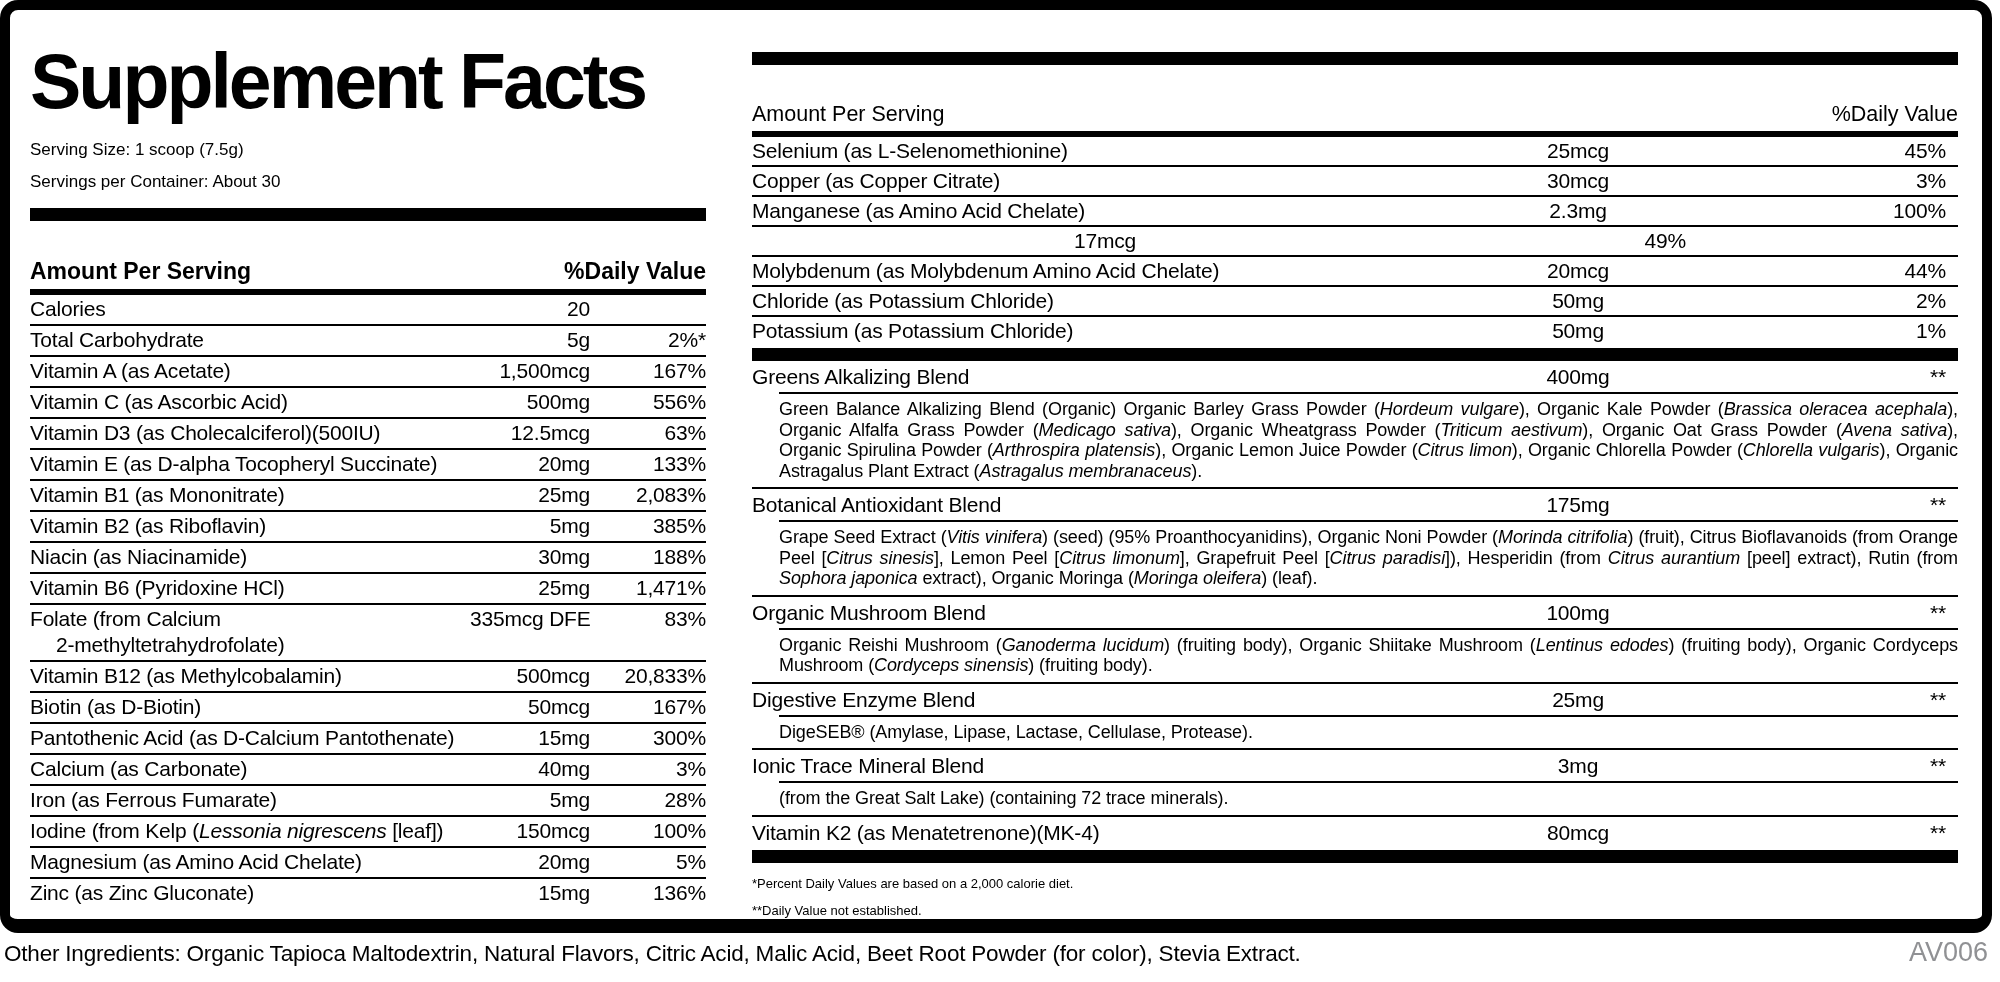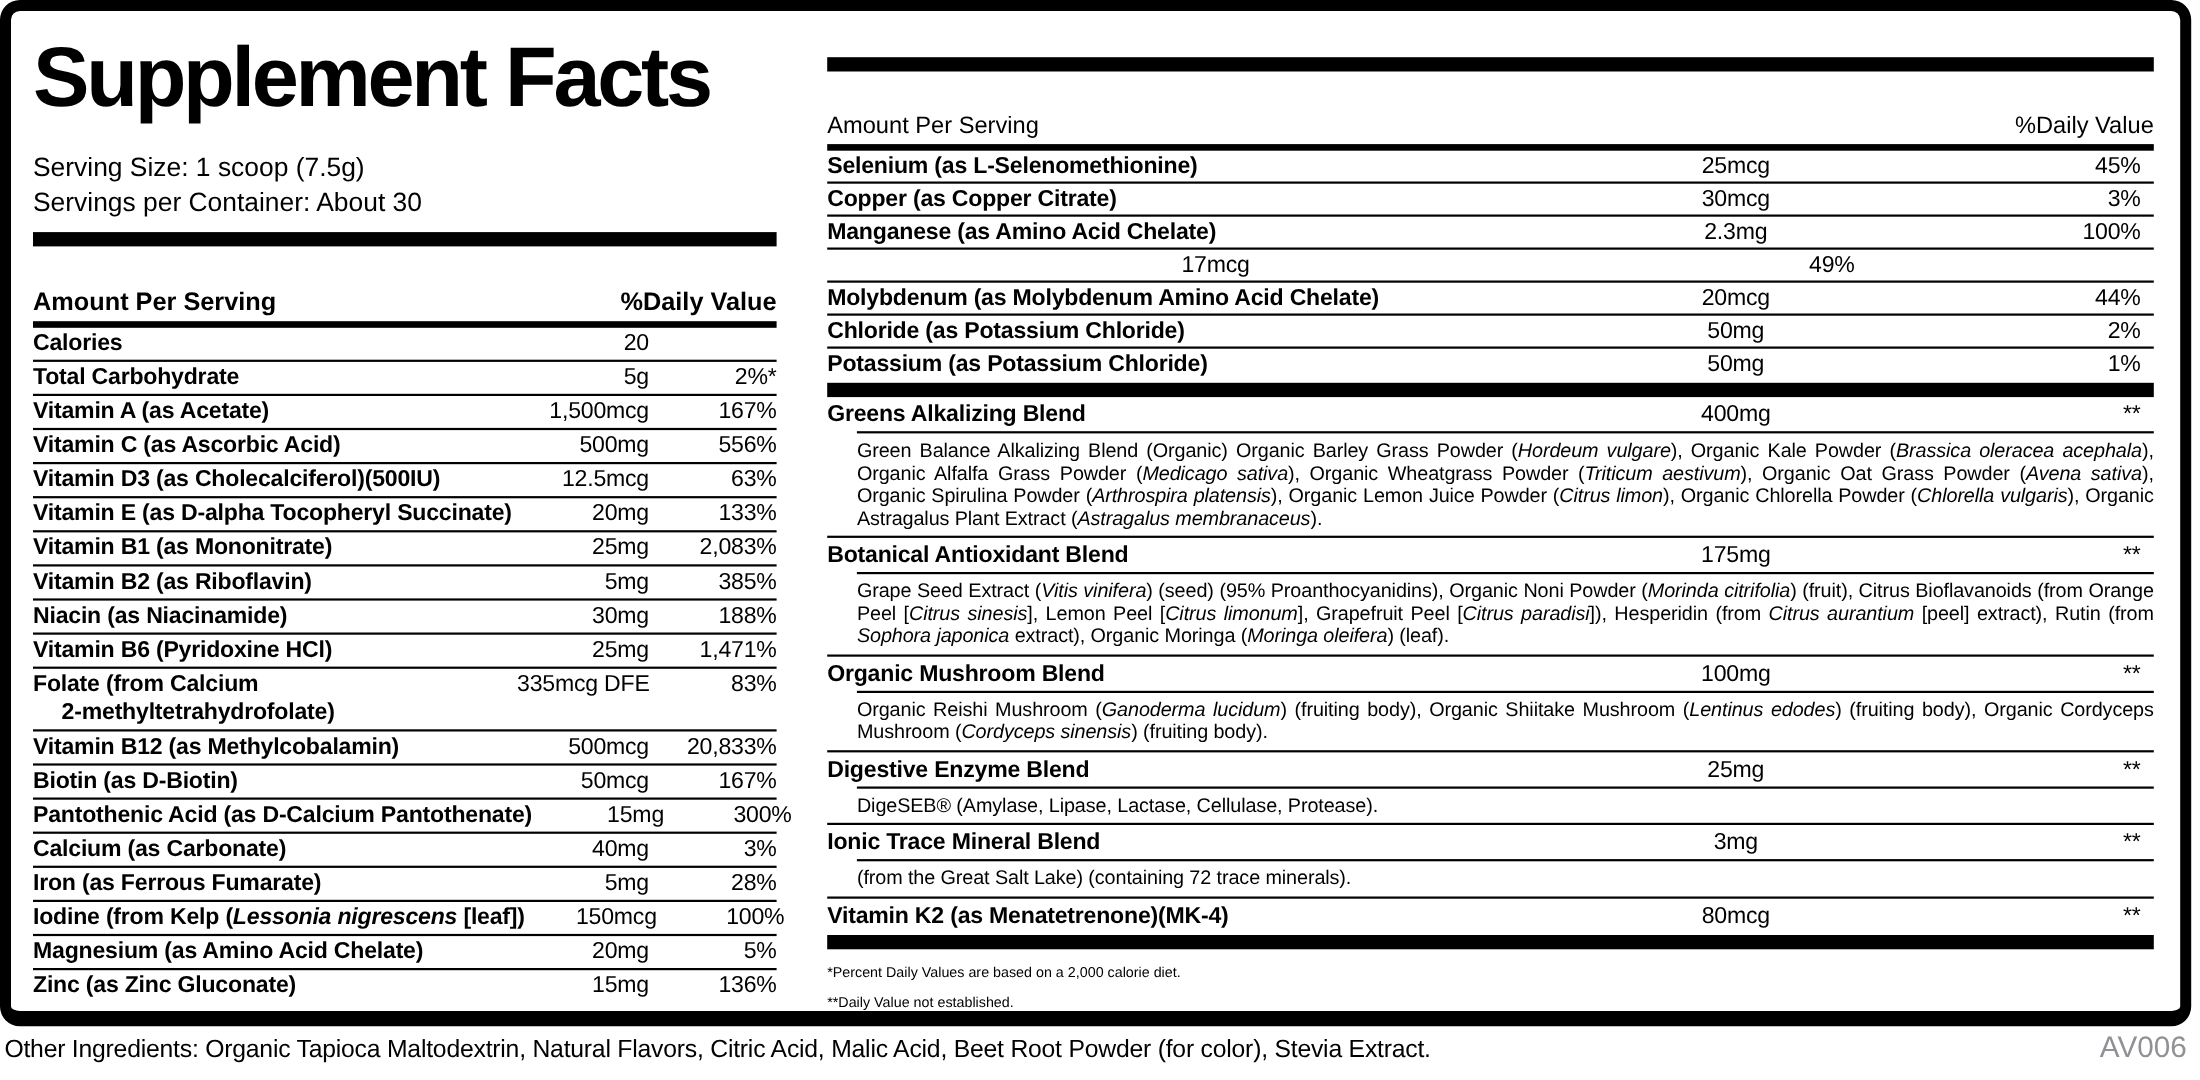--- a/index.html
+++ b/index.html
@@ -6,44 +6,44 @@
   body{width:2000px;height:982px;position:relative;overflow:hidden;
        font-family:"Liberation Sans",sans-serif;color:#000;}
 
   .label-box{position:absolute;left:0;top:0;width:1992px;height:933px;
     box-sizing:border-box;background:#fff;border:10px solid #000;
     border-bottom-width:14px;border-radius:18px;}
 
   .col-left{position:absolute;left:20px;top:0;width:676px;}
   .col-right{position:absolute;left:742px;top:42px;width:1206px;}
 
-  .title{margin:20px 0 0 0;font-size:77px;font-weight:bold;letter-spacing:-3px;
+  .title{margin:31px 0 0 0;font-size:77px;font-weight:bold;letter-spacing:-3px;
     line-height:80px;white-space:nowrap;}
 
-  .serving{margin-top:27px;font-size:24px;line-height:32px;}
+  .serving{margin-top:13px;font-size:17px;line-height:32px;}
 
   .bar{height:13px;background:#000;}
   .col-left .bar{margin-top:10px;}
   .bar-mt{margin-top:3px;}
   .bar-mt2{margin-top:2px;}
 
   .hdr{display:grid;grid-template-columns:1fr auto;align-items:end;
     padding:5px 0 4px 0;border-bottom:6px solid #000;margin-top:32px;}
   .hdr-left{font-size:23px;font-weight:bold;}
   .hdr-right{font-size:21.5px;font-weight:normal;}
 
   .row{display:grid;padding:2px 0 2px 0;font-size:21px;line-height:26px;
     border-bottom:2.5px solid #000;letter-spacing:-0.2px;}
   .g-left{grid-template-columns:1fr 120px 116px;}
   .g-right{grid-template-columns:1fr 240px 260px;}
   .rows-left .row{line-height:26px;padding:1px 0 2px 0;}
   .rows-right .row{line-height:24px;}
   .rows-left .row:last-child{border-bottom:none;}
   .rows-right .row:last-child{border-bottom:none;}
-  .nm{white-space:nowrap;font-weight:bold;}
+  .nm{white-space:nowrap;}
   .amt{text-align:right;white-space:nowrap;}
   .g-right .amt{text-align:center;}
   .dv{text-align:right;white-space:nowrap;}
   .g-right .dv{padding-right:12px;}
   .hdr .dv{padding-right:0;}
   .ind{padding-left:26px;}
 
   .blend{border-bottom:2.5px solid #000;}
   .blend-hdr{border-bottom:none;padding:3px 0 2px 0;}
   .blend-sep{margin-left:27px;border-top:2.5px solid #000;height:0;}

